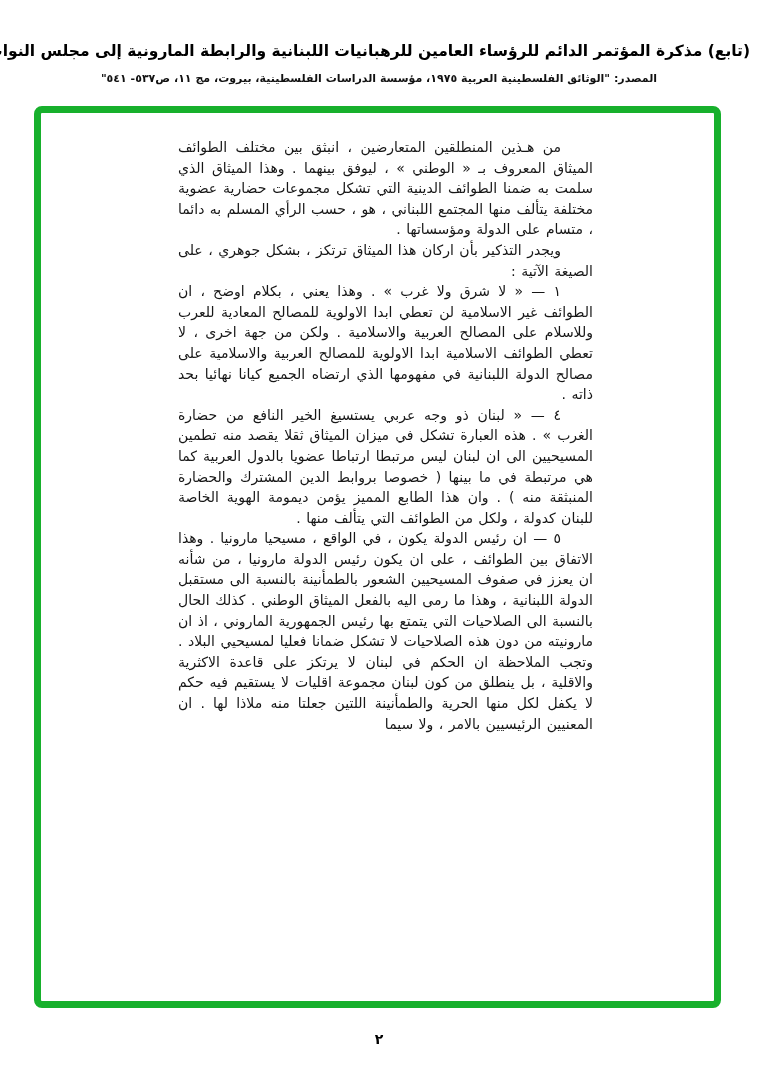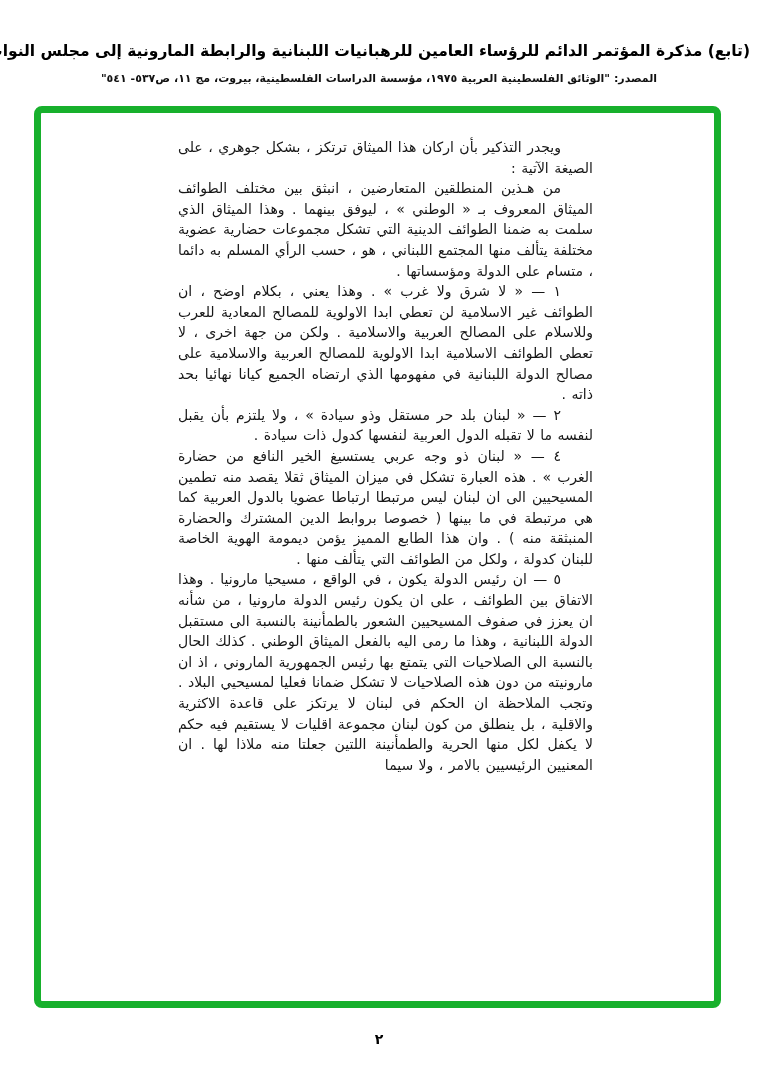--- a/index.html
+++ b/index.html
@@ -77,22 +77,21 @@
 </head>
 <body>
 
 <div class="doc-header">
   <div class="doc-title">(تابع) مذكرة المؤتمر الدائم للرؤساء العامين للرهبانيات اللبنانية والرابطة المارونية إلى مجلس النواب حول "الصيغة اللبنانية"</div>
   <div class="doc-source">المصدر: "الوثائق الفلسطينية العربية ١٩٧٥، مؤسسة الدراسات الفلسطينية، بيروت، مج ١١، ص٥٣٧- ٥٤١"</div>
 </div>
 
 <div class="content-frame">
   <div class="memo-body">
+    <p>من هـذين المنطلقين المتعارضين ، انبثق بين مختلف الطوائف الميثاق المعروف بـ « الوطني » ، ليوفق بينهما . وهذا الميثاق الذي سلمت به ضمنا الطوائف الدينية التي تشكل مجموعات حضارية عضوية مختلفة يتألف منها المجتمع اللبناني ، هو ، حسب الرأي المسلم به دائما ، متسام على الدولة ومؤسساتها .</p>
     <p>ويجدر التذكير بأن اركان هذا الميثاق ترتكز ، بشكل جوهري ، على الصيغة الآتية :</p>
-    <p>من هـذين المنطلقين المتعارضين ، انبثق بين مختلف الطوائف الميثاق المعروف بـ « الوطني » ، ليوفق بينهما . وهذا الميثاق الذي سلمت به ضمنا الطوائف الدينية التي تشكل مجموعات حضارية عضوية مختلفة يتألف منها المجتمع اللبناني ، هو ، حسب الرأي المسلم به دائما ، متسام على الدولة ومؤسساتها .</p>
     <p>١ — « لا شرق ولا غرب » . وهذا يعني ، بكلام اوضح ، ان الطوائف غير الاسلامية لن تعطي ابدا الاولوية للمصالح المعادية للعرب وللاسلام على المصالح العربية والاسلامية . ولكن من جهة اخرى ، لا تعطي الطوائف الاسلامية ابدا الاولوية للمصالح العربية والاسلامية على مصالح الدولة اللبنانية في مفهومها الذي ارتضاه الجميع كيانا نهائيا بحد ذاته .</p>
-    <p>٢ — « لبنان بلد حر مستقل وذو سيادة » ، ولا يلتزم بأن يقبل لنفسه ما لا تقبله الدول العربية لنفسها كدول ذات سيادة .</p>
     <p>٤ — « لبنان ذو وجه عربي يستسيغ الخير النافع من حضارة الغرب » . هذه العبارة تشكل في ميزان الميثاق ثقلا يقصد منه تطمين المسيحيين الى ان لبنان ليس مرتبطا ارتباطا عضويا بالدول العربية كما هي مرتبطة في ما بينها ( خصوصا بروابط الدين المشترك والحضارة المنبثقة منه ) . وان هذا الطابع المميز يؤمن ديمومة الهوية الخاصة للبنان كدولة ، ولكل من الطوائف التي يتألف منها .</p>
     <p>٥ — ان رئيس الدولة يكون ، في الواقع ، مسيحيا مارونيا . وهذا الاتفاق بين الطوائف ، على ان يكون رئيس الدولة مارونيا ، من شأنه ان يعزز في صفوف المسيحيين الشعور بالطمأنينة بالنسبة الى مستقبل الدولة اللبنانية ، وهذا ما رمى اليه بالفعل الميثاق الوطني . كذلك الحال بالنسبة الى الصلاحيات التي يتمتع بها رئيس الجمهورية الماروني ، اذ ان مارونيته من دون هذه الصلاحيات لا تشكل ضمانا فعليا لمسيحيي البلاد . وتجب الملاحظة ان الحكم في لبنان لا يرتكز على قاعدة الاكثرية والاقلية ، بل ينطلق من كون لبنان مجموعة اقليات لا يستقيم فيه حكم لا يكفل لكل منها الحرية والطمأنينة اللتين جعلتا منه ملاذا لها . ان المعنيين الرئيسيين بالامر ، ولا سيما</p>
   </div>
 </div>
 
 <div class="page-number">٢</div>
 
 </body></html>

